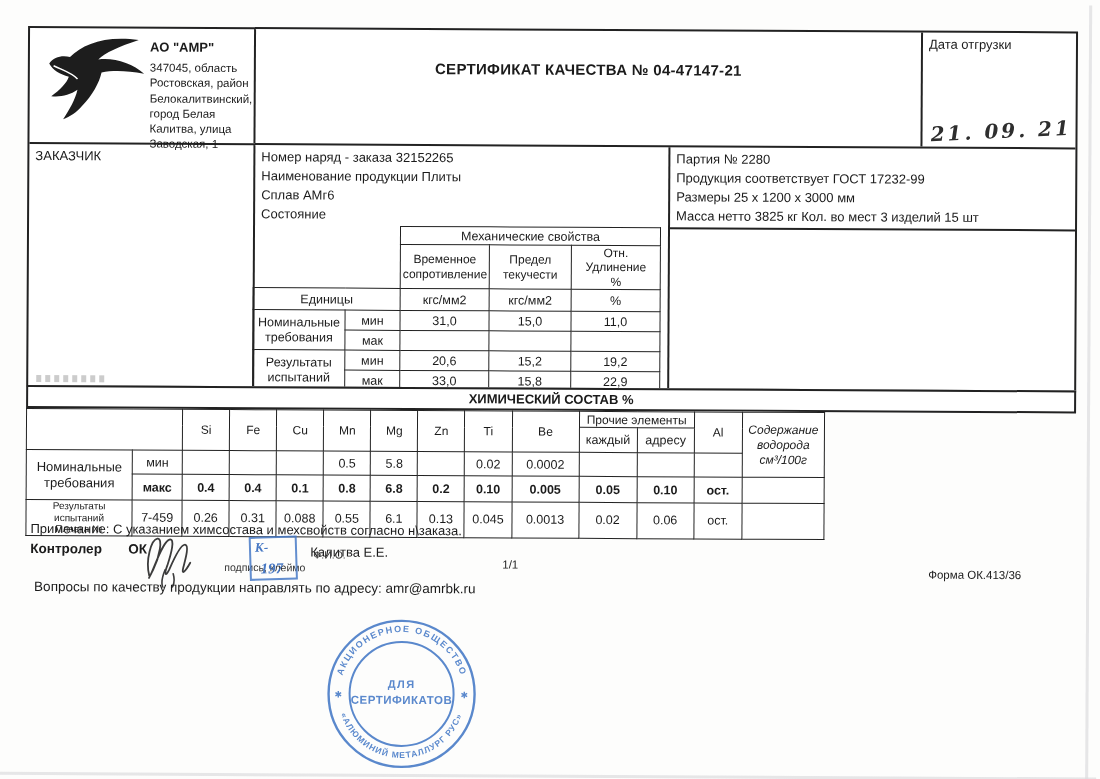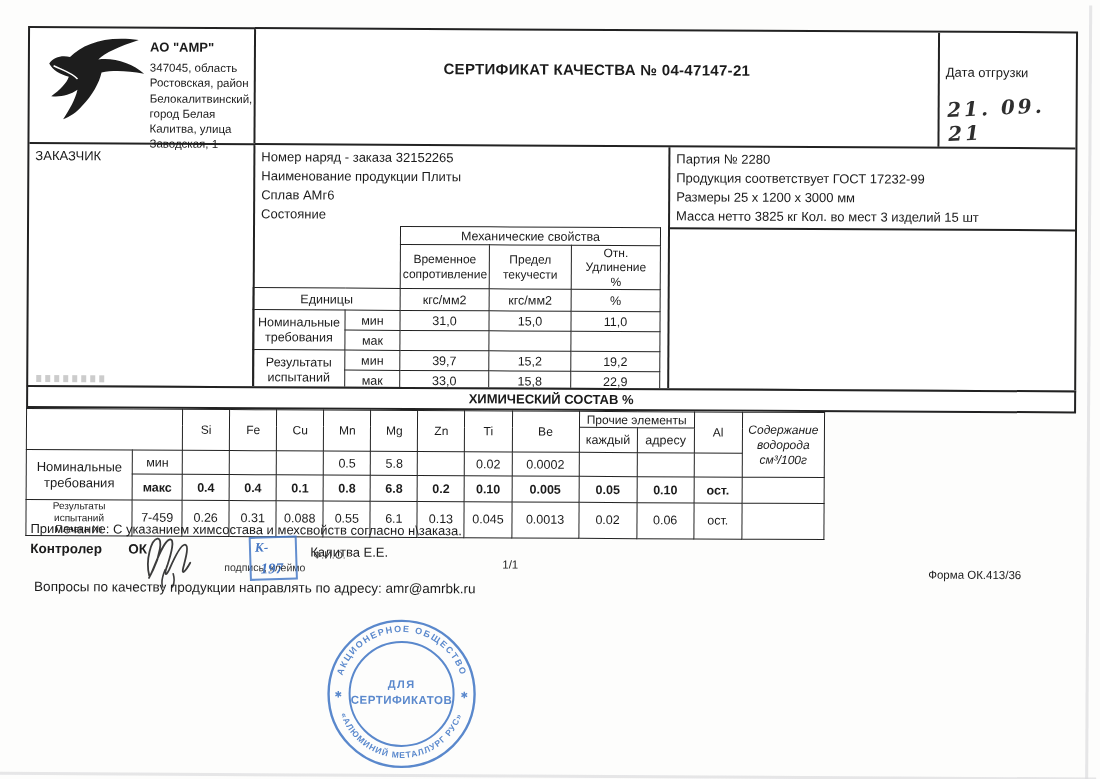--- a/index.html
+++ b/index.html
@@ -16,21 +16,21 @@
   .top-box{position:absolute;left:28px;top:26px;width:1046px;border:2px solid #222;background:#fff;}
   .row{display:flex;}
   .hdr-row{height:114px;border-bottom:2px solid #222;}
   .cell{box-sizing:border-box;}
   .cell-logo{width:226px;border-right:2px solid #222;display:flex;padding:6px 4px 4px 8px;}
   .logo-wrap{width:112px;flex:none;}
   .supplier-text{font-size:11.5px;line-height:1.32;padding-top:4px;}
   .supplier-name{font-weight:bold;font-size:13px;margin-bottom:5px;}
   .pre{white-space:pre-line;}
   .cell-title{flex:1;border-right:2px solid #222;text-align:center;padding-top:30px;font-weight:bold;font-size:15px;letter-spacing:.3px;}
-  .cell-date{width:136px;position:relative;padding:4px 6px;font-size:13px;margin-top:28px;}
+  .cell-date{width:153px;position:relative;padding:4px 6px;font-size:13px;}
   .hand-date{
     position:absolute;left:8px;bottom:4px;
     font-family:"DejaVu Serif", serif;font-style:italic;font-weight:bold;
     font-size:20px;letter-spacing:3px;color:#2e2e2e;transform:rotate(-3deg);
   }
   .main-row{height:241px;}
   .cell-customer{width:226px;border-right:2px solid #222;padding:4px 6px;font-size:13px;position:relative;}
   .smudge{position:absolute;left:8px;bottom:3px;width:70px;height:7px;opacity:.5;filter:blur(.6px);
     background:repeating-linear-gradient(90deg,#9a9a9a 0 5px,transparent 5px 9px);}
   .cell-mid{width:415px;border-right:2px solid #222;display:flex;flex-direction:column;}
@@ -168,21 +168,21 @@
           <tr class="rd">
             <td>мак</td>
             <td></td>
             <td></td>
             <td></td>
           </tr>
           <tr class="rd">
             <td class="grp pre" rowspan="2">Результаты
 испытаний</td>
             <td>мин</td>
-            <td>39,7</td>
+            <td>20,6</td>
             <td>15,2</td>
             <td>19,2</td>
           </tr>
           <tr class="rd">
             <td>мак</td>
             <td>33,0</td>
             <td>15,8</td>
             <td>22,9</td>
           </tr>
           <tr class="re">

